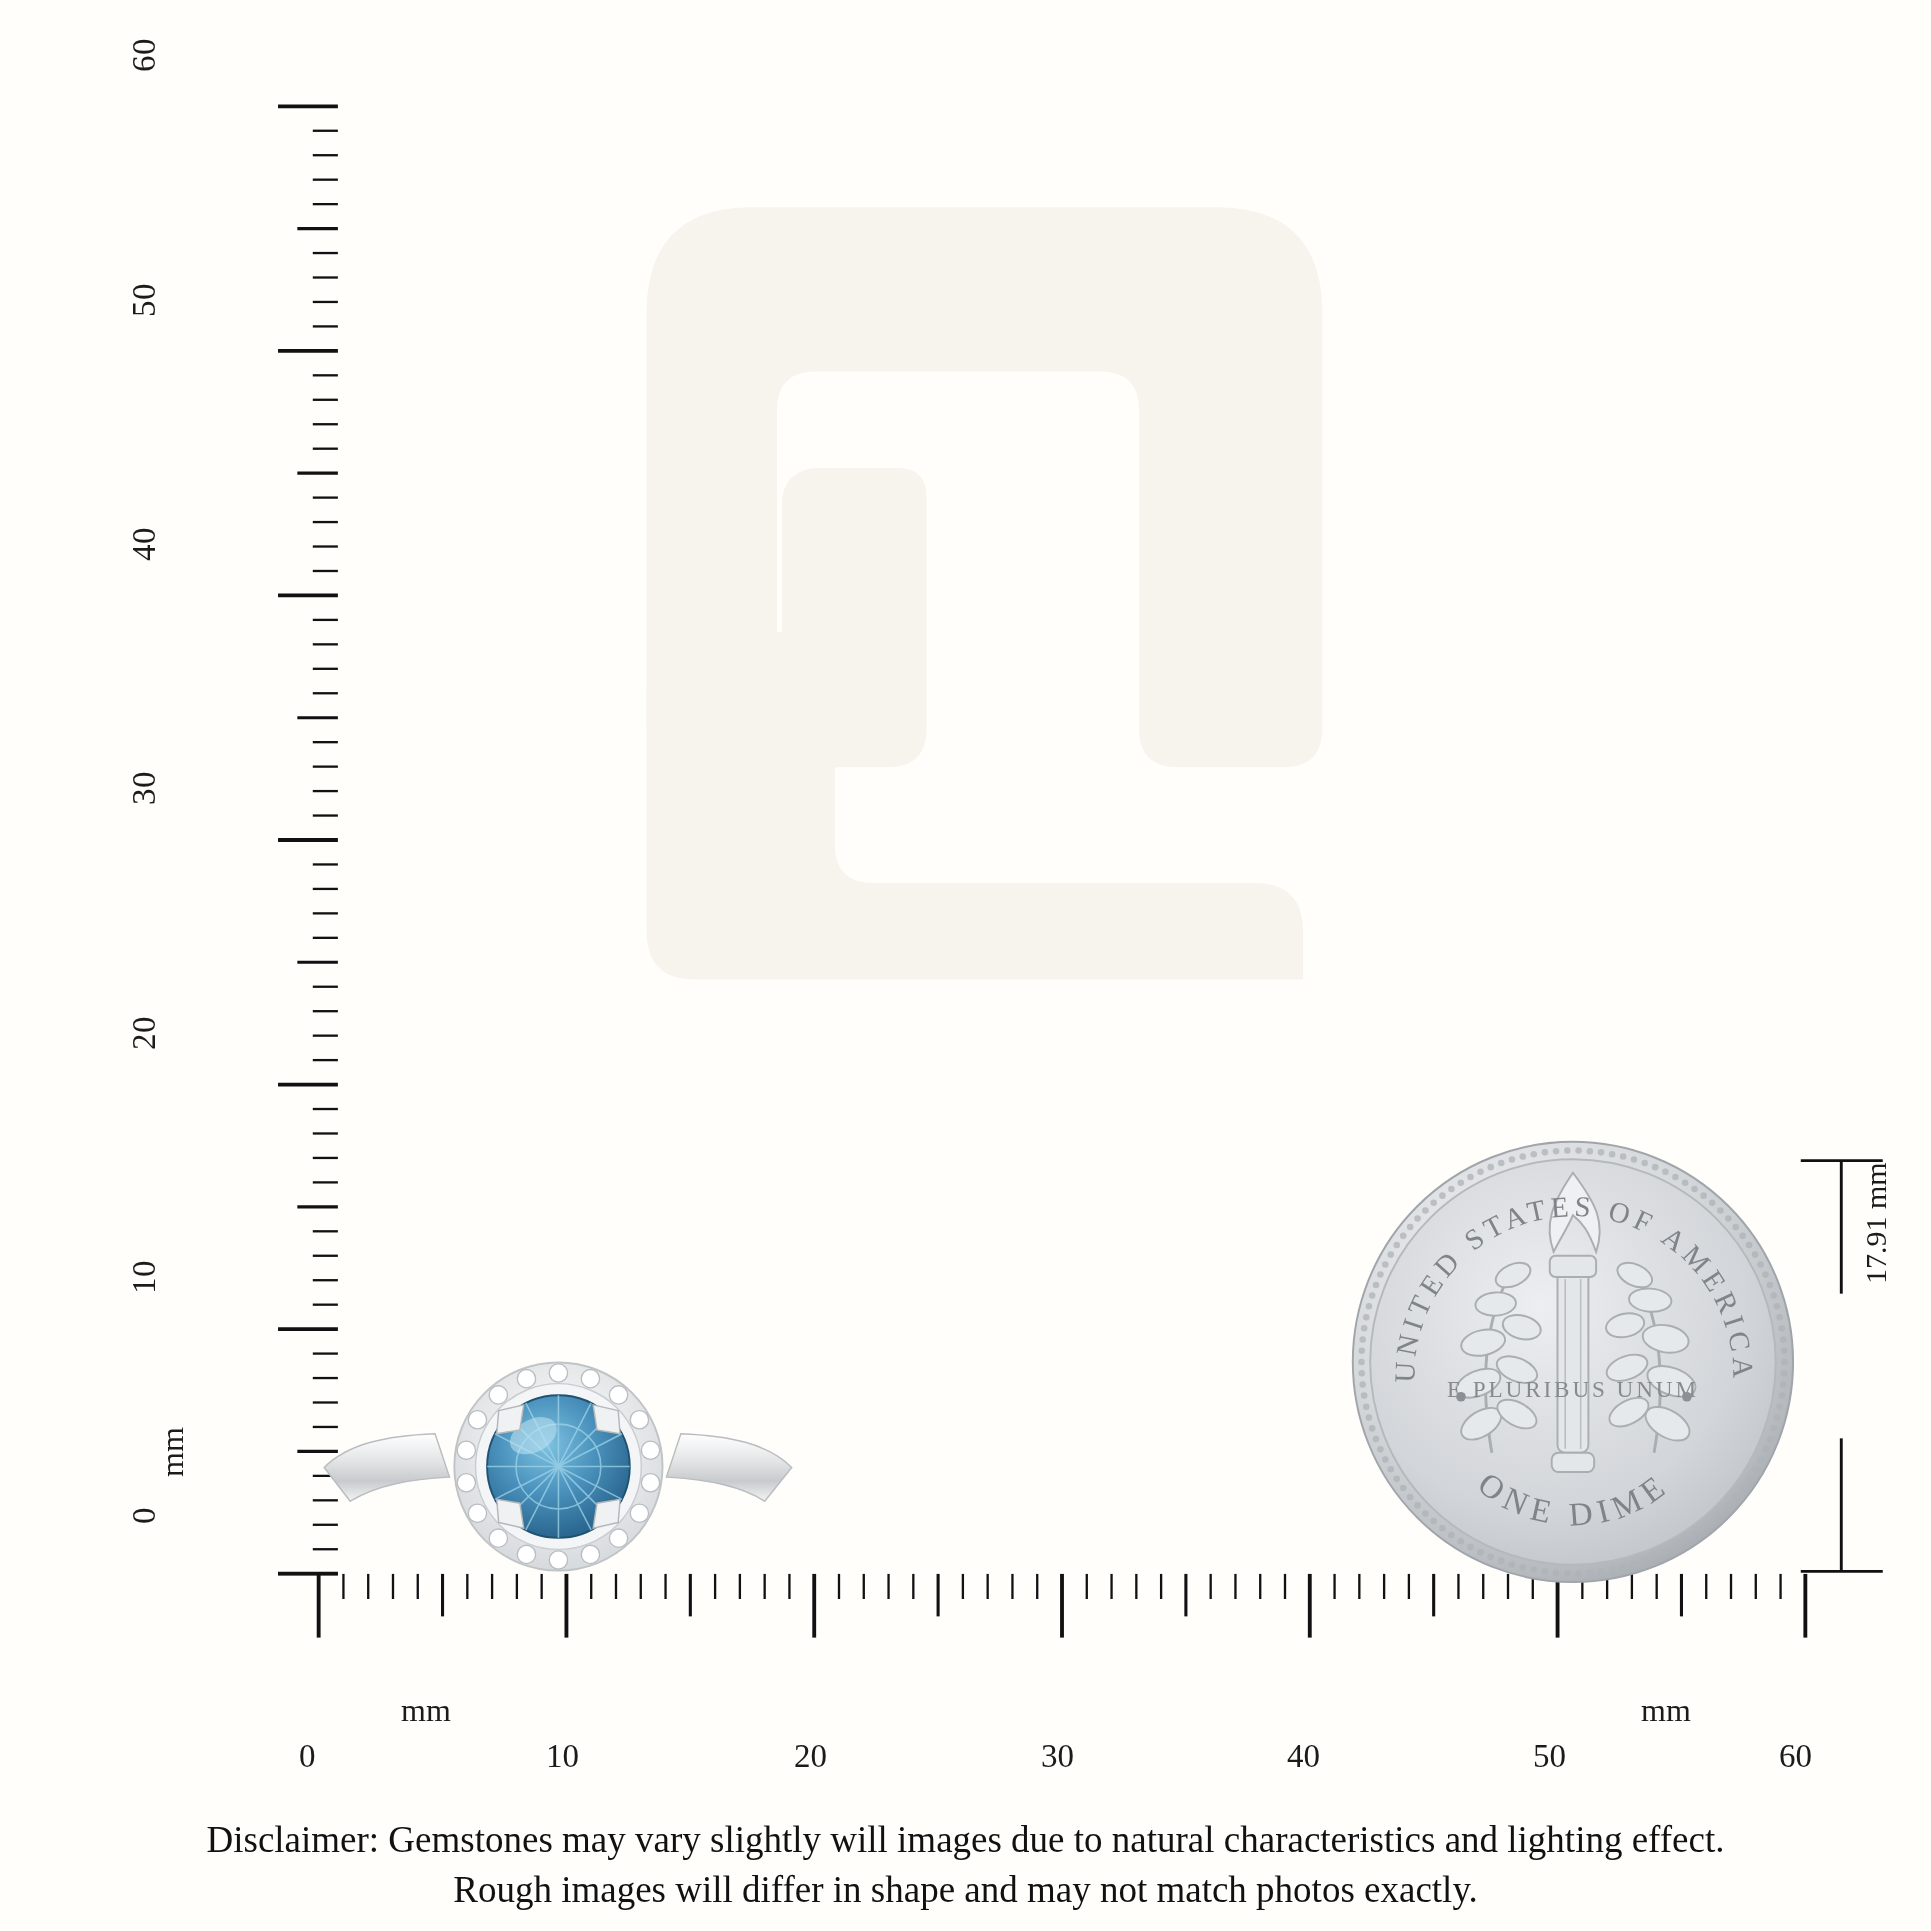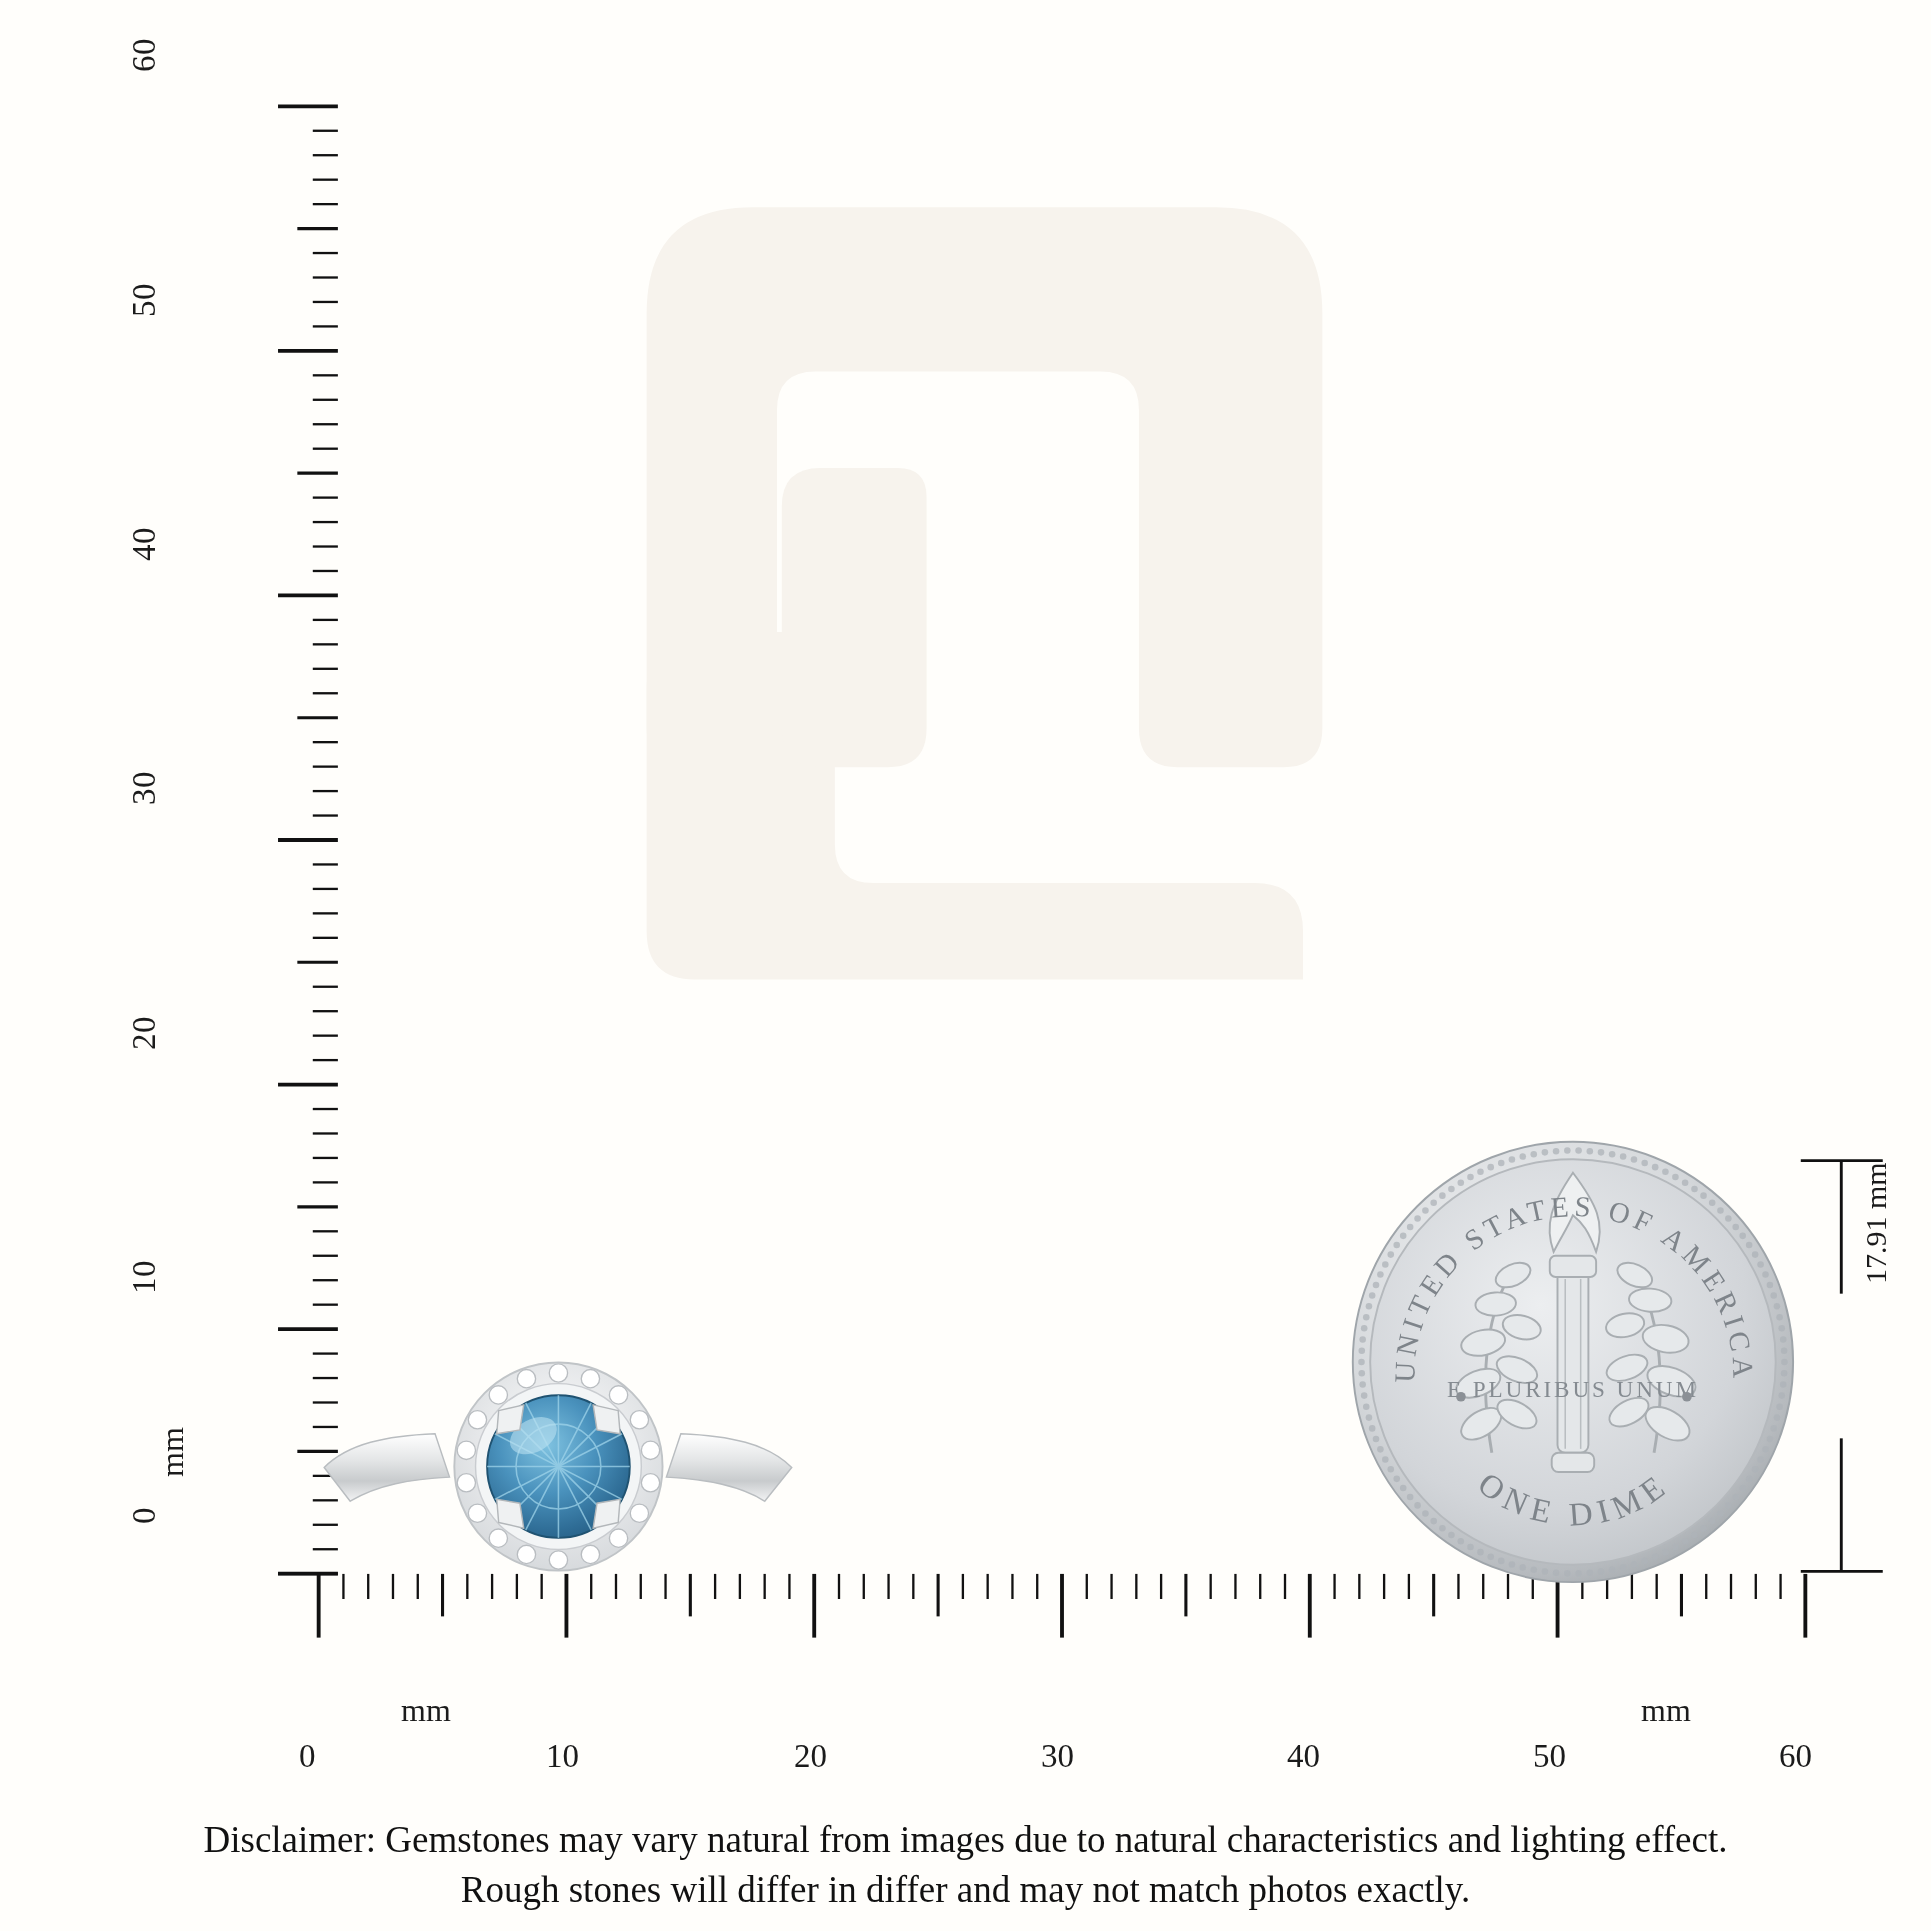--- a/index.html
+++ b/index.html
@@ -601,18 +601,18 @@
       <text font-family="Liberation Serif, serif" font-size="34" fill="#7e848a" letter-spacing="7">
         <textPath href="#arcBottom" startOffset="50%" text-anchor="middle">ONE DIME</textPath>
       </text>
       <text x="234" y="272" text-anchor="middle" font-family="Liberation Serif, serif" font-size="24" fill="#858b91" letter-spacing="3">E PLURIBUS UNUM</text>
       <circle cx="118" cy="272" r="5" fill="#8b9096"></circle>
       <circle cx="352" cy="272" r="5" fill="#8b9096"></circle>
     </svg>
   </div>
 
   <div class="disclaimer">
-    <div>Disclaimer: Gemstones may vary natural from images due to natural characteristics and lighting effect.</div>
-    <div>Rough stones will differ in differ and may not match photos exactly.</div>
+    <div>Disclaimer: Gemstones may vary slightly will images due to natural characteristics and lighting effect.</div>
+    <div>Rough images will differ in shape and may not match photos exactly.</div>
   </div>
 
 </div>
 
 
 </body></html>

